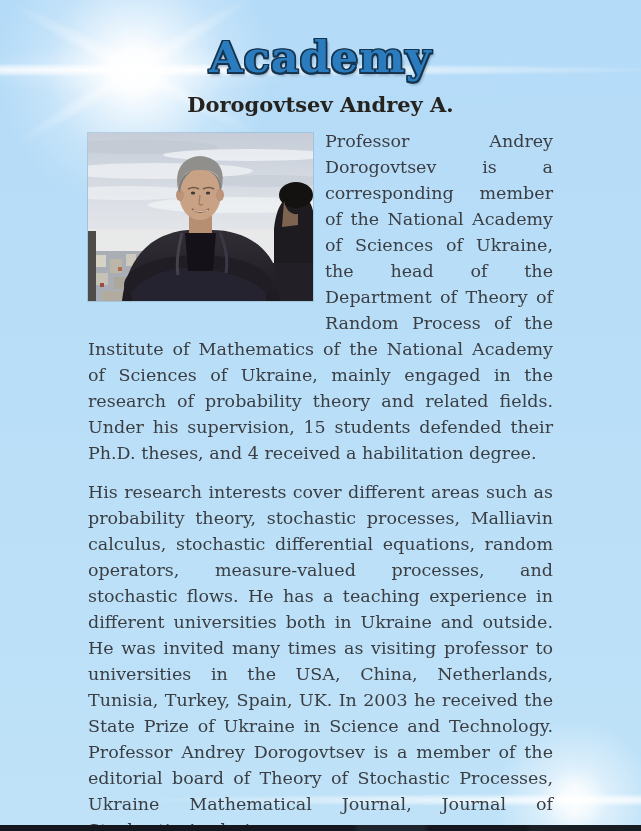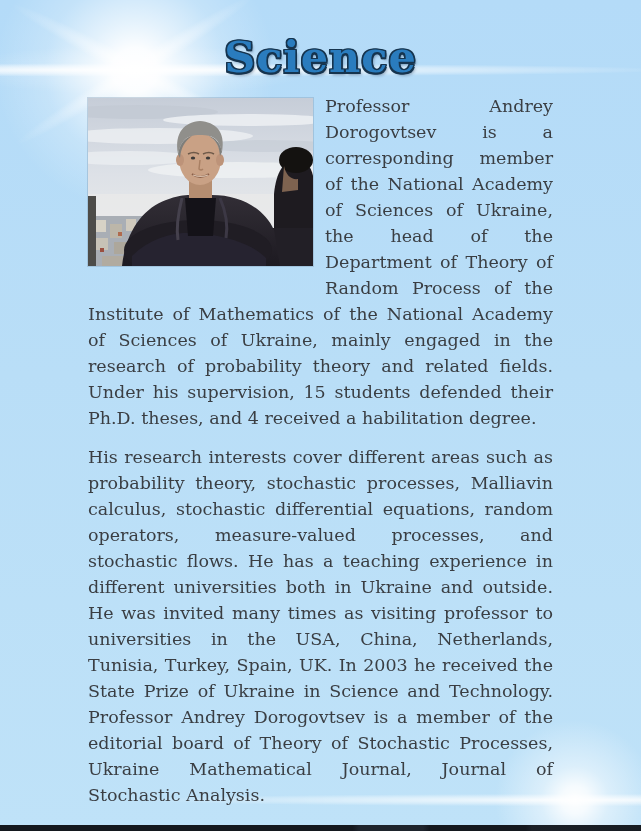--- a/index.html
+++ b/index.html
@@ -108,21 +108,22 @@
 </head>
 <body>
 
 <div class="page">
 
   <div class="flare flare-top-left"></div>
   <div class="ray-diag d1"></div>
   <div class="ray-diag d2"></div>
   <div class="flare flare-bottom-right"></div>
 
-  <h1 class="title">Science</h1>
+  <h1 class="title">Academy</h1>
+  <h2 class="subtitle">Dorogovtsev Andrey A.</h2>
 
   <div class="content">
 
     <div class="photo-float">
       <svg viewBox="0 0 225 168" width="225" height="168" xmlns="http://www.w3.org/2000/svg" role="img">
         <defs>
           <linearGradient id="sky" x1="0" y1="0" x2="0" y2="1">
             <stop offset="0" stop-color="#c6cdd8"></stop>
             <stop offset="0.45" stop-color="#dde1e7"></stop>
             <stop offset="0.8" stop-color="#e9eaea"></stop>

